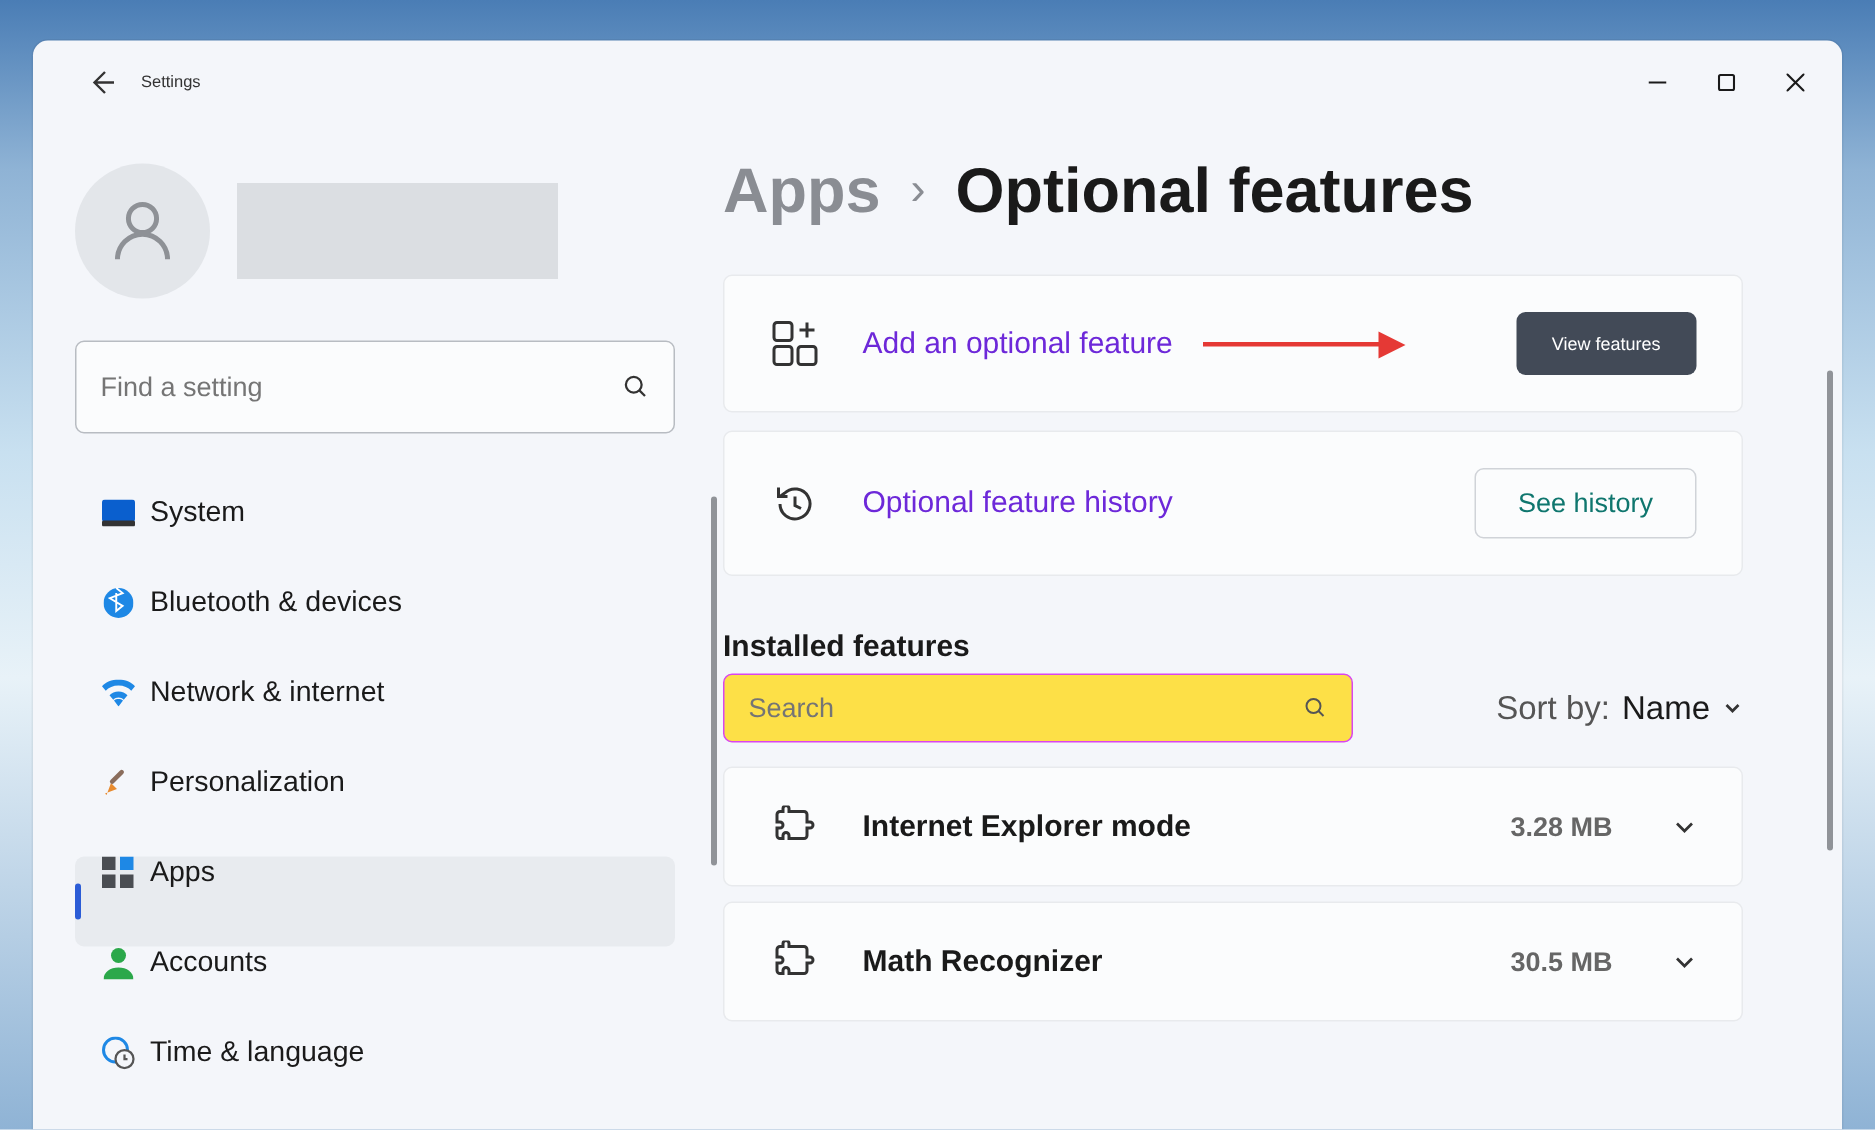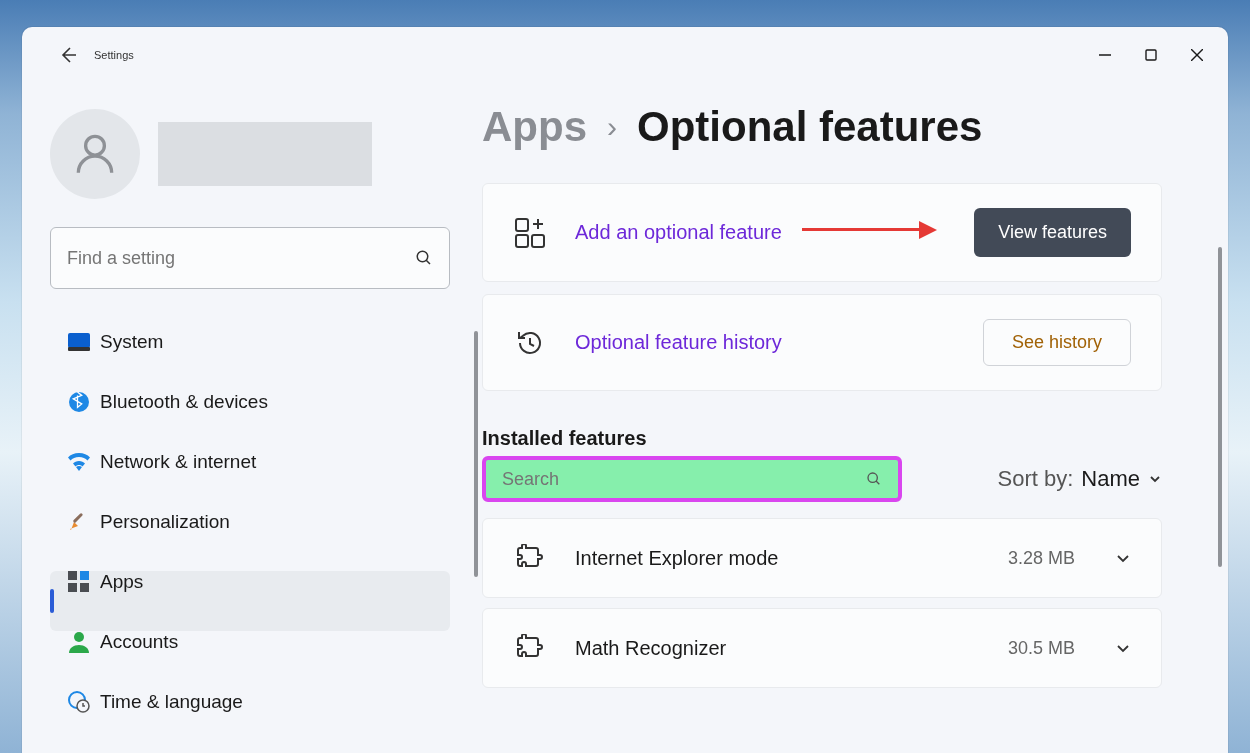--- a/index.html
+++ b/index.html
@@ -36,29 +36,29 @@
 .nav-label { font-size:19px; color:#1a1a1a; }
 .main { flex:1; padding: 20px 40px 0 0; overflow:hidden; position:relative; }
 .main-scroll { position:absolute; right:6px; top:164px; width:4px; height:320px; background:#909398; border-radius:2px; }
 .breadcrumb { display:flex; align-items:center; gap:20px; margin-bottom:32px; }
 .crumb-root { font-size:42px; font-weight:600; color:#8a8d93; }
 .crumb-arrow { font-size:30px; color:#8a8d93; }
 .crumb-leaf { font-size:42px; font-weight:600; color:#1a1a1a; }
 .card { background:#fbfcfd; border:1px solid #e8eaed; border-radius:6px; padding:24px 30px; display:flex; align-items:center; gap:28px; margin-bottom:12px; width:680px; }
 .card-icon { width:34px; height:34px; display:flex; align-items:center; justify-content:center; color:#333; }
 .card-label { font-size:20px; color:#6d28d9; flex:1; }
-.btn-primary { background:#424a57; color:#fff; border:none; border-radius:6px; padding:14px 24px; font-size:18px; cursor:pointer; }
-.btn-secondary { background:#fbfcfd; color:#a16207; border:1px solid #d0d3d8; border-radius:6px; padding:12px 28px; font-size:18px; cursor:pointer; }
+.btn-primary { background:#424a57; color:#fff; border:none; border-radius:6px; padding:14px 24px; font-size:12px; cursor:pointer; }
+.btn-secondary { background:#fbfcfd; color:#0f766e; border:1px solid #d0d3d8; border-radius:6px; padding:12px 28px; font-size:18px; cursor:pointer; }
 .section-title { font-size:20px; font-weight:600; color:#1a1a1a; margin:36px 0 6px 0; }
 .filter-row { display:flex; align-items:center; gap:24px; width:680px; margin-bottom:16px; }
-.feature-search { flex:0 0 420px; height:46px; border:4px solid #d946ef; background:#86efac; border-radius:6px; display:flex; align-items:center; padding:0 16px; }
+.feature-search { flex:0 0 420px; height:46px; border:1px solid #d946ef; background:#fde047; border-radius:6px; display:flex; align-items:center; padding:0 16px; }
 .feature-search input { border:none; background:transparent; outline:none; font-size:18px; color:#555; flex:1; }
 .sort { margin-left:auto; display:flex; align-items:center; gap:8px; font-size:22px; color:#555; cursor:pointer; }
 .sort .val { color:#1a1a1a; }
-.feature-row { background:#fbfcfd; border:1px solid #e8eaed; border-radius:6px; padding:22px 30px; display:flex; align-items:center; gap:28px; width:680px; margin-bottom:10px; cursor:pointer; }
+.feature-row { background:#fbfcfd; border:1px solid #e8eaed; border-radius:6px; padding:22px 30px; display:flex; align-items:center; gap:28px; width:680px; margin-bottom:10px; cursor:pointer;font-weight:bold; }
 .feature-name { font-size:20px; color:#1a1a1a; flex:1; }
 .feature-size { font-size:18px; color:#666; margin-right:12px; }
 .arrow-annotation { position:absolute; left:320px; top:41px; width:135px; height:12px; pointer-events:none; }
 .arrow-line { position:absolute; left:0; top:4px; width:118px; height:3px; background:#e53935; }
 .arrow-head { position:absolute; right:0; top:-3px; width:0; height:0; border-left:18px solid #e53935; border-top:9px solid transparent; border-bottom:9px solid transparent; }
 .card-wrap { position:relative; }
 </style>
 </head>
 <body>
 

